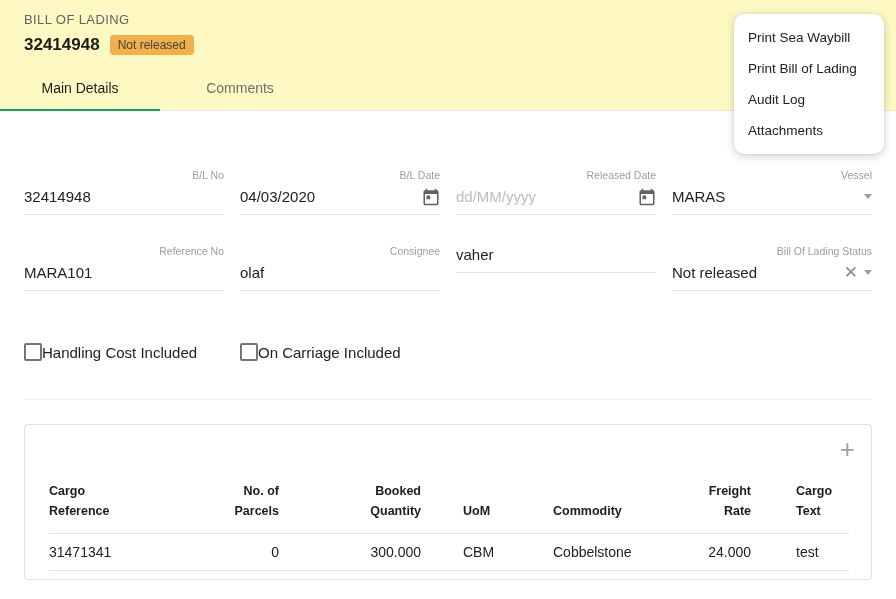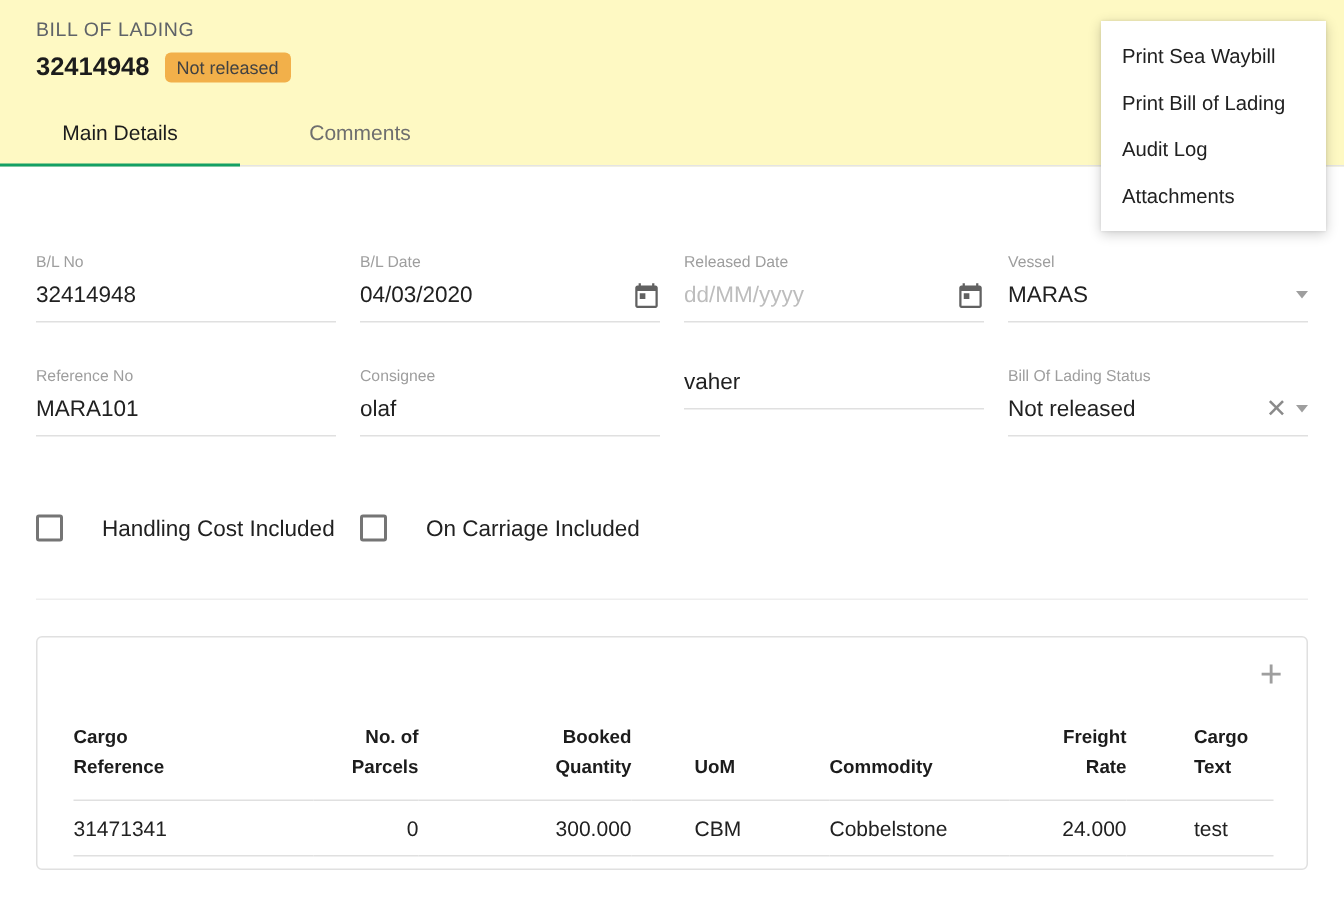--- a/index.html
+++ b/index.html
@@ -23,37 +23,37 @@
   .number-row{display:flex;align-items:center;gap:10px;margin-top:8px;}
   .bl-number{font-size:17px;font-weight:bold;color:#1c1c1c;}
   .badge{background:var(--badge-bg);color:var(--badge-text);font-size:12px;
          padding:3px 8px;border-radius:4px;line-height:1.2;}
   .tabs{display:flex;margin-top:12px;border-bottom:1px solid #E4E4E4;}
   .tab{width:160px;text-align:center;padding:13px 0 13px;font-size:14px;color:#6e6e6e;
        cursor:pointer;border-bottom:2px solid transparent;margin-bottom:-1px;}
   .tab.active{color:#1c1c1c;border-bottom-color:var(--accent-green);}
   
   .menu-card{position:absolute;top:14px;right:12px;width:150px;background:#fff;z-index:20;
-             border-radius:0;box-shadow:0 2px 8px rgba(0,0,0,.20),0 0 2px rgba(0,0,0,.10);
+             border-radius:10px;box-shadow:0 2px 8px rgba(0,0,0,.20),0 0 2px rgba(0,0,0,.10);
              padding:8px 0;}
   .menu-item{padding:8px 14px;font-size:13.5px;color:#212121;cursor:pointer;white-space:nowrap;}
   
   .form{padding:58px 24px 0;}
   .form-grid{display:grid;grid-template-columns:repeat(4,1fr);column-gap:16px;row-gap:30px;}
   .field{position:relative;}
-  .field-label{font-size:10.5px;color:var(--label-gray);margin-bottom:6px;}
+  .field-label{font-size:10.5px;color:var(--label-gray);margin-bottom:6px;text-align:right;}
   .field-value{display:flex;align-items:center;font-size:15px;color:#212121;
                padding-bottom:8px;border-bottom:1px solid var(--line);min-height:28px;}
   .field-value .text{flex:1;}
   .field-value .placeholder{color:#BDBDBD;}
   .chevron{width:0;height:0;border-left:4.5px solid transparent;border-right:4.5px solid transparent;
            border-top:5px solid #9E9E9E;margin-left:6px;flex:none;cursor:pointer;}
   .cal-icon{flex:none;margin-left:6px;cursor:pointer;display:inline-flex;}
   .clear-x{flex:none;color:#8a8a8a;font-size:17px;line-height:1;margin-left:6px;cursor:pointer;}
-  .checkbox-row{display:flex;align-items:center;gap:26px;margin-top:22px;}
+  .checkbox-row{display:flex;align-items:center;gap:0;margin-top:22px;}
   .checkbox{width:18px;height:18px;border:2px solid #757575;border-radius:2px;flex:none;cursor:pointer;background:#fff;}
   .checkbox-label{font-size:15px;color:#212121;}
   
   .section-divider{border-top:1px solid #EEEEEE;margin-top:38px;}
   .card{margin:24px;border:1px solid #E0E0E0;border-radius:4px;position:relative;
         padding:12px 24px 8px;background:#fff;}
   .add-btn{position:absolute;top:14px;right:16px;font-size:26px;font-weight:normal;
            color:#9E9E9E;line-height:20px;cursor:pointer;background:none;border:none;
            font-family:inherit;}
   table{width:100%;border-collapse:collapse;table-layout:fixed;margin-top:44px;}

